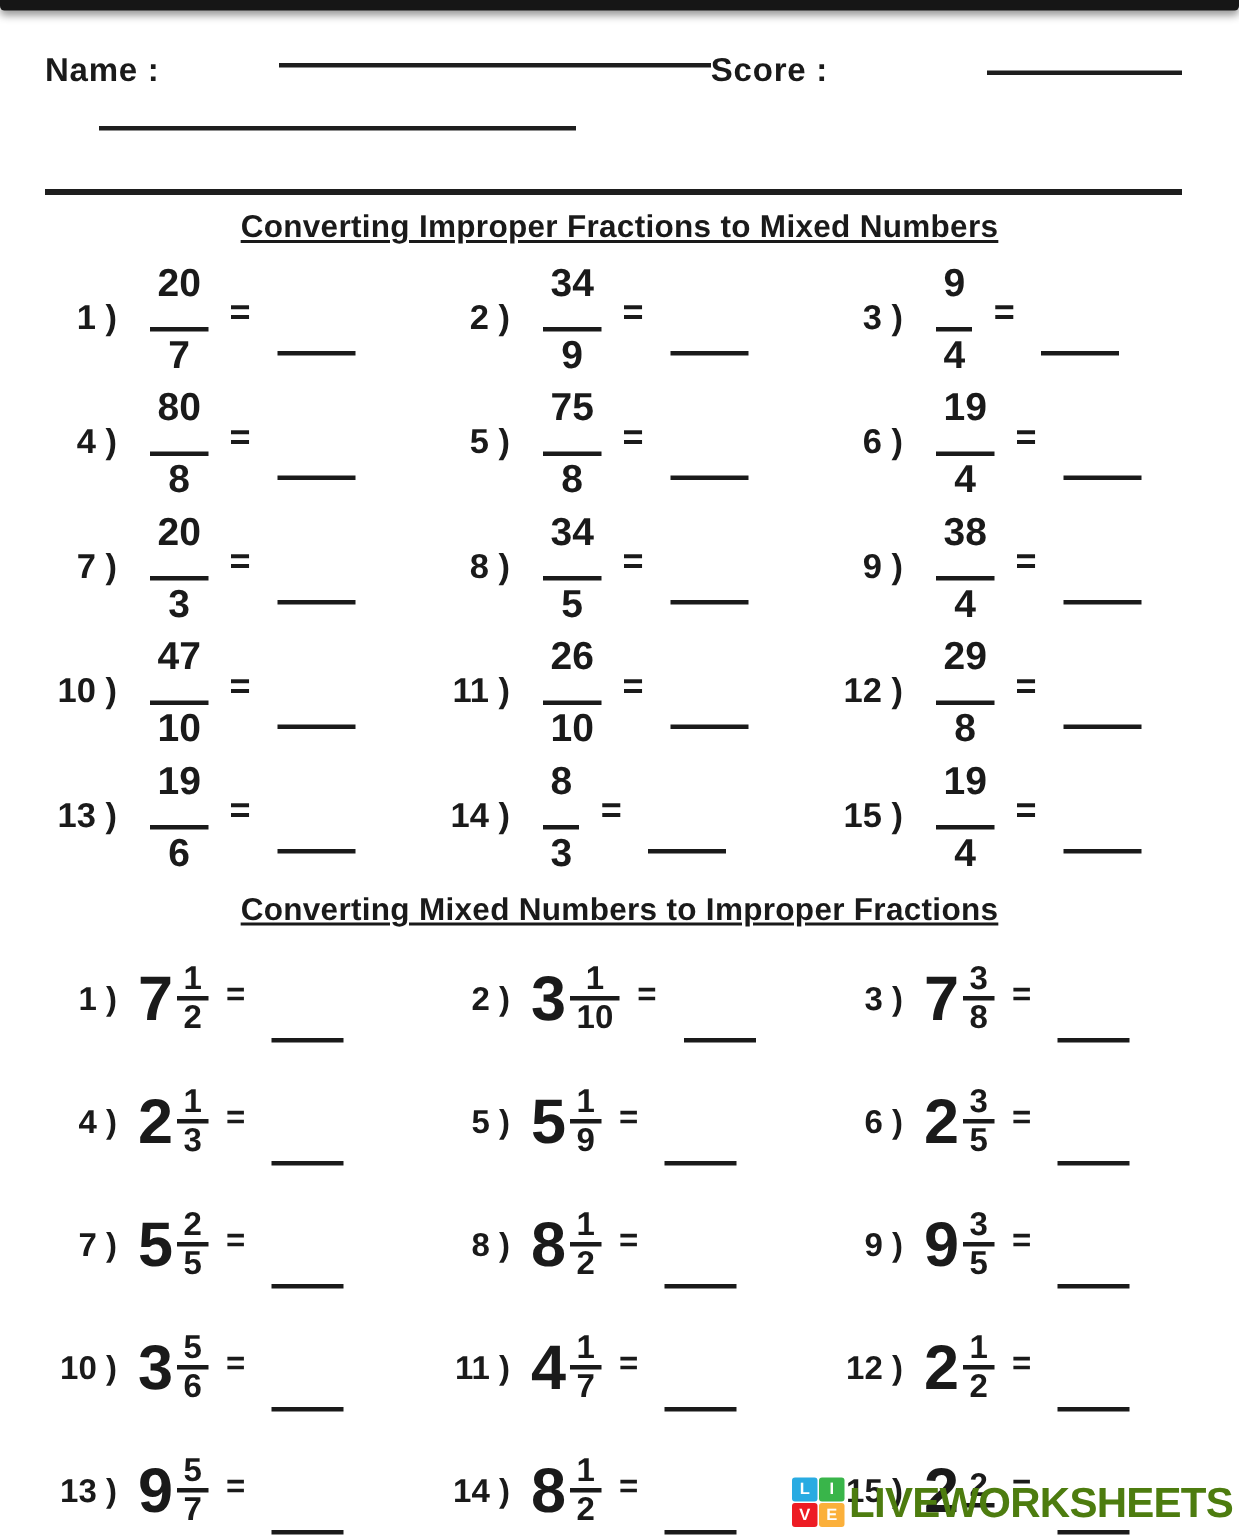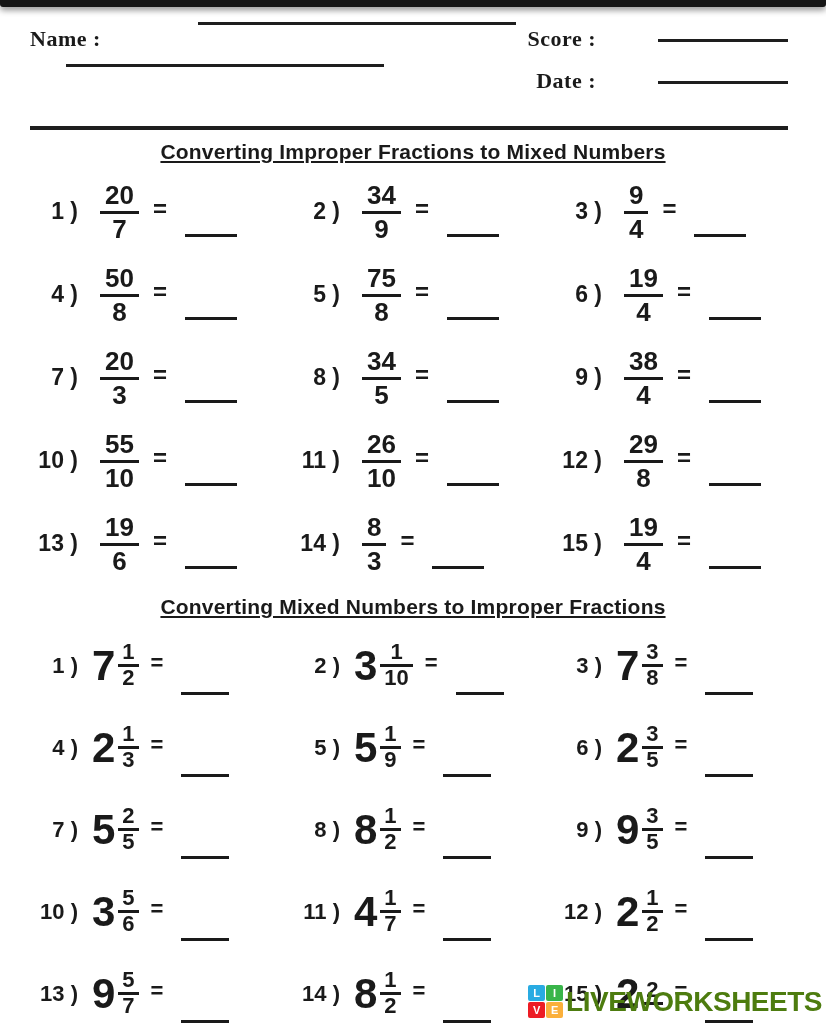--- a/index.html
+++ b/index.html
@@ -12,39 +12,39 @@
     position:relative;
   }
   .top-bar {
     position:absolute; top:0; left:0; right:0; height:7px;
     background:#161616;
     border-radius:0 0 3px 3px;
     box-shadow:0 3px 6px rgba(0,0,0,0.45);
   }
   
   .header { padding:26px 38px 0 30px; }
-  .header-row { display:flex; align-items:flex-start; height:42px;font-family:Liberation Serif, serif; }
+  .header-row { display:flex; align-items:center; height:42px; }
   .hlabel { font-size:22px; letter-spacing:0.5px; white-space:nowrap; }
   .hlabel.wide { width:132px; }
   .hline { border-bottom:3px solid #1e1e1e; transform:translateY(-4px); }
   .hline.long { width:318px; margin-left:36px; }
   .hline.short { width:130px; margin-left:62px; }
-  .hright { margin-left:auto; display:flex; align-items:baseline; }
+  .hright { margin-left:auto; display:flex; align-items:baseline;gap:44px; }
   .divider { border:none; border-top:4px solid #1e1e1e; margin:16px 0 0 0; }
 
   
   .section-title { text-align:center; font-size:21px; margin-top:10px; letter-spacing:0.2px;text-decoration:underline; }
 
   
   .grid { display:grid; grid-template-columns:1fr 1fr 1fr; padding:6px 18px 0 22px; }
   .problem { display:flex; align-items:center; height:83px; }
   .pnum { font-size:23px; min-width:56px; text-align:right; white-space:pre; }
   .frac { display:inline-block; text-align:center; margin:0 10px 0 22px; }
   .frac .nume, .frac .deno { display:block; font-size:26px; line-height:26px; padding:0 5px; }
-  .frac .nume { border-bottom:3.5px solid #1a1a1a; padding-bottom:3px; }
+  .frac .nume { border-bottom:3.5px solid #1a1a1a; padding-bottom:17px; }
   .frac .deno { padding-top:2px; }
   .equals { font-size:24px; margin:0 4px; transform:translateY(-3px); }
   .ans { display:inline-block; width:52px; border-bottom:3.5px solid #1a1a1a; margin-left:14px; transform:translateY(24px); }
 
   
   .grid2 .problem { height:82px; }
   .grid2 .pnum { font-size:22px; }
   .whole { font-size:42px; margin:0 3px 0 14px; line-height:42px; }
   .grid2 .frac { margin:0 8px 0 0; transform:translateY(-2px); }
   .grid2 .frac .nume, .grid2 .frac .deno { font-size:22px; line-height:21px; padding:0 4px; }
@@ -73,24 +73,20 @@
   <div class="header-row">
     <span class="hlabel wide">Name :</span>
     <span class="hline long"></span>
     <span class="hright">
       <span class="hlabel">Score :</span>
       <span class="hline short"></span>
     </span>
   </div>
   <div class="header-row">
     <span class="hline long"></span>
-    <span class="hright">
-      <span class="hlabel">Date :</span>
-      <span class="hline short"></span>
-    </span>
   </div>
   <hr class="divider">
 </div>
 
 <div class="section-title">Converting Improper Fractions to Mixed Numbers</div>
 <div class="grid" id="grid1">
     <div class="problem">
     <span class="pnum">1 )</span>
     <span class="frac">
       <span class="nume">20</span>
@@ -113,21 +109,21 @@
     <span class="frac">
       <span class="nume">9</span>
       <span class="deno">4</span>
     </span>
     <span class="equals">=</span>
     <span class="ans"></span>
   </div>
     <div class="problem">
     <span class="pnum">4 )</span>
     <span class="frac">
-      <span class="nume">50</span>
+      <span class="nume">80</span>
       <span class="deno">8</span>
     </span>
     <span class="equals">=</span>
     <span class="ans"></span>
   </div>
     <div class="problem">
     <span class="pnum">5 )</span>
     <span class="frac">
       <span class="nume">75</span>
       <span class="deno">8</span>
@@ -167,21 +163,21 @@
     <span class="frac">
       <span class="nume">38</span>
       <span class="deno">4</span>
     </span>
     <span class="equals">=</span>
     <span class="ans"></span>
   </div>
     <div class="problem">
     <span class="pnum">10 )</span>
     <span class="frac">
-      <span class="nume">55</span>
+      <span class="nume">47</span>
       <span class="deno">10</span>
     </span>
     <span class="equals">=</span>
     <span class="ans"></span>
   </div>
     <div class="problem">
     <span class="pnum">11 )</span>
     <span class="frac">
       <span class="nume">26</span>
       <span class="deno">10</span>

